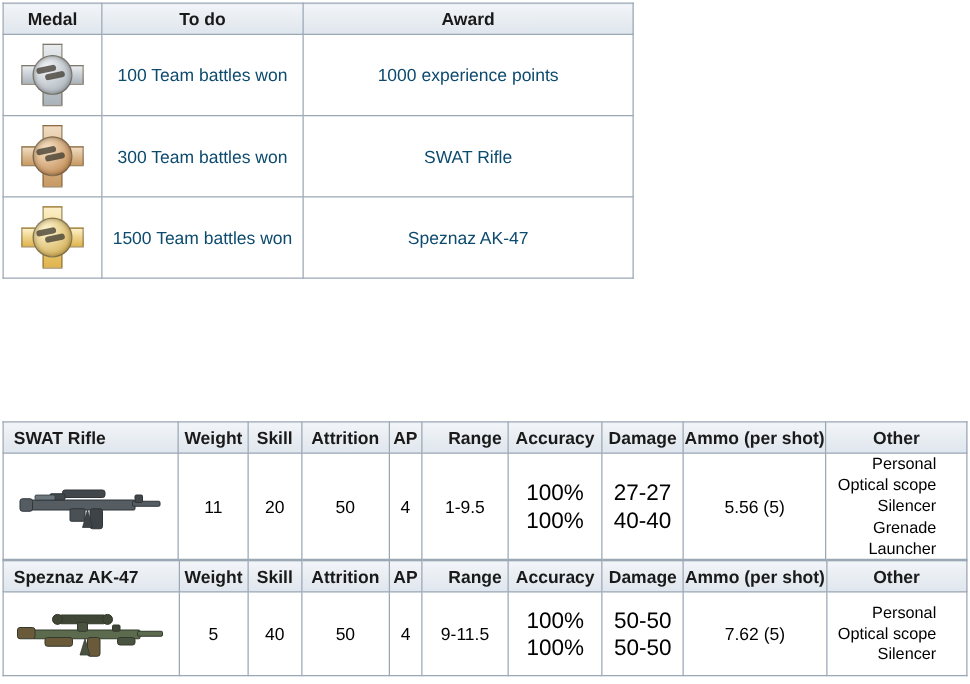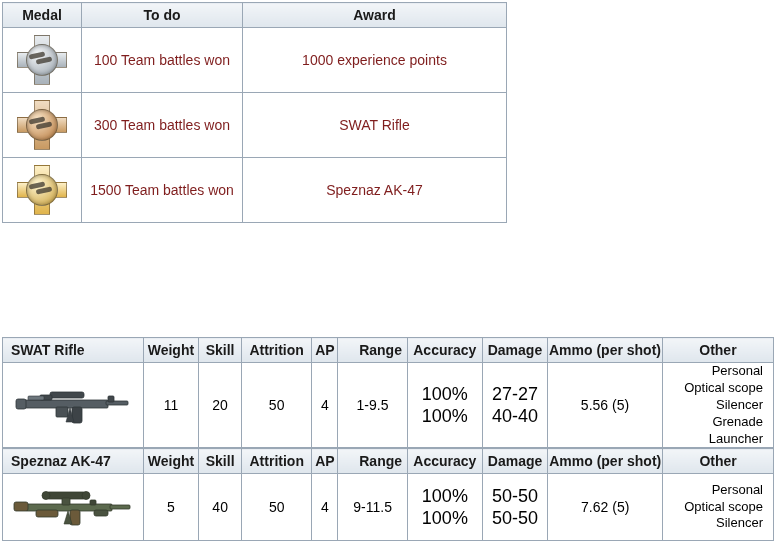--- a/index.html
+++ b/index.html
@@ -47,21 +47,21 @@
     top: 2px;
     width: 505px;
   }
   .medals-table th.col-medal { width: 78px; }
   .medals-table th.col-todo  { width: 160px; }
   .medals-table th.col-award { width: 263px; }
   .medals-table td.medal-cell { height: 64px; }
   .medals-table td.todo-cell,
   .medals-table td.award-cell {
     font-size: 14px;
-    color: #7f1d1d;
+    color: #0c4a6e;
     text-align: center;
   }
 
   
   .medal {
     position: relative;
     width: 56px;
     height: 56px;
     margin: 3px auto;
   }
@@ -138,21 +138,21 @@
   .weapon-table th.col-other  { width: 118px; }
 
   .weapon-table th.col-name { text-align: left; padding-left: 8px; }
   .weapon-table td.gun-cell { height: 66px; padding: 0; }
   .weapon-table td.stat { font-size: 14px; }
   .weapon-table td.multi { font-size: 18px; line-height: 1.25; text-align: center; }
   .weapon-table td.other-cell {
     font-size: 13px;
     line-height: 1.3;
     text-align: right;
-    padding-right: 10px;
+    padding-right: 24px;
   }
 
   .gun-wrap {
     width: 126px;
     height: 54px;
     margin: 4px auto;
     position: relative;
   }
   .gun-wrap svg { display: block; }
 

